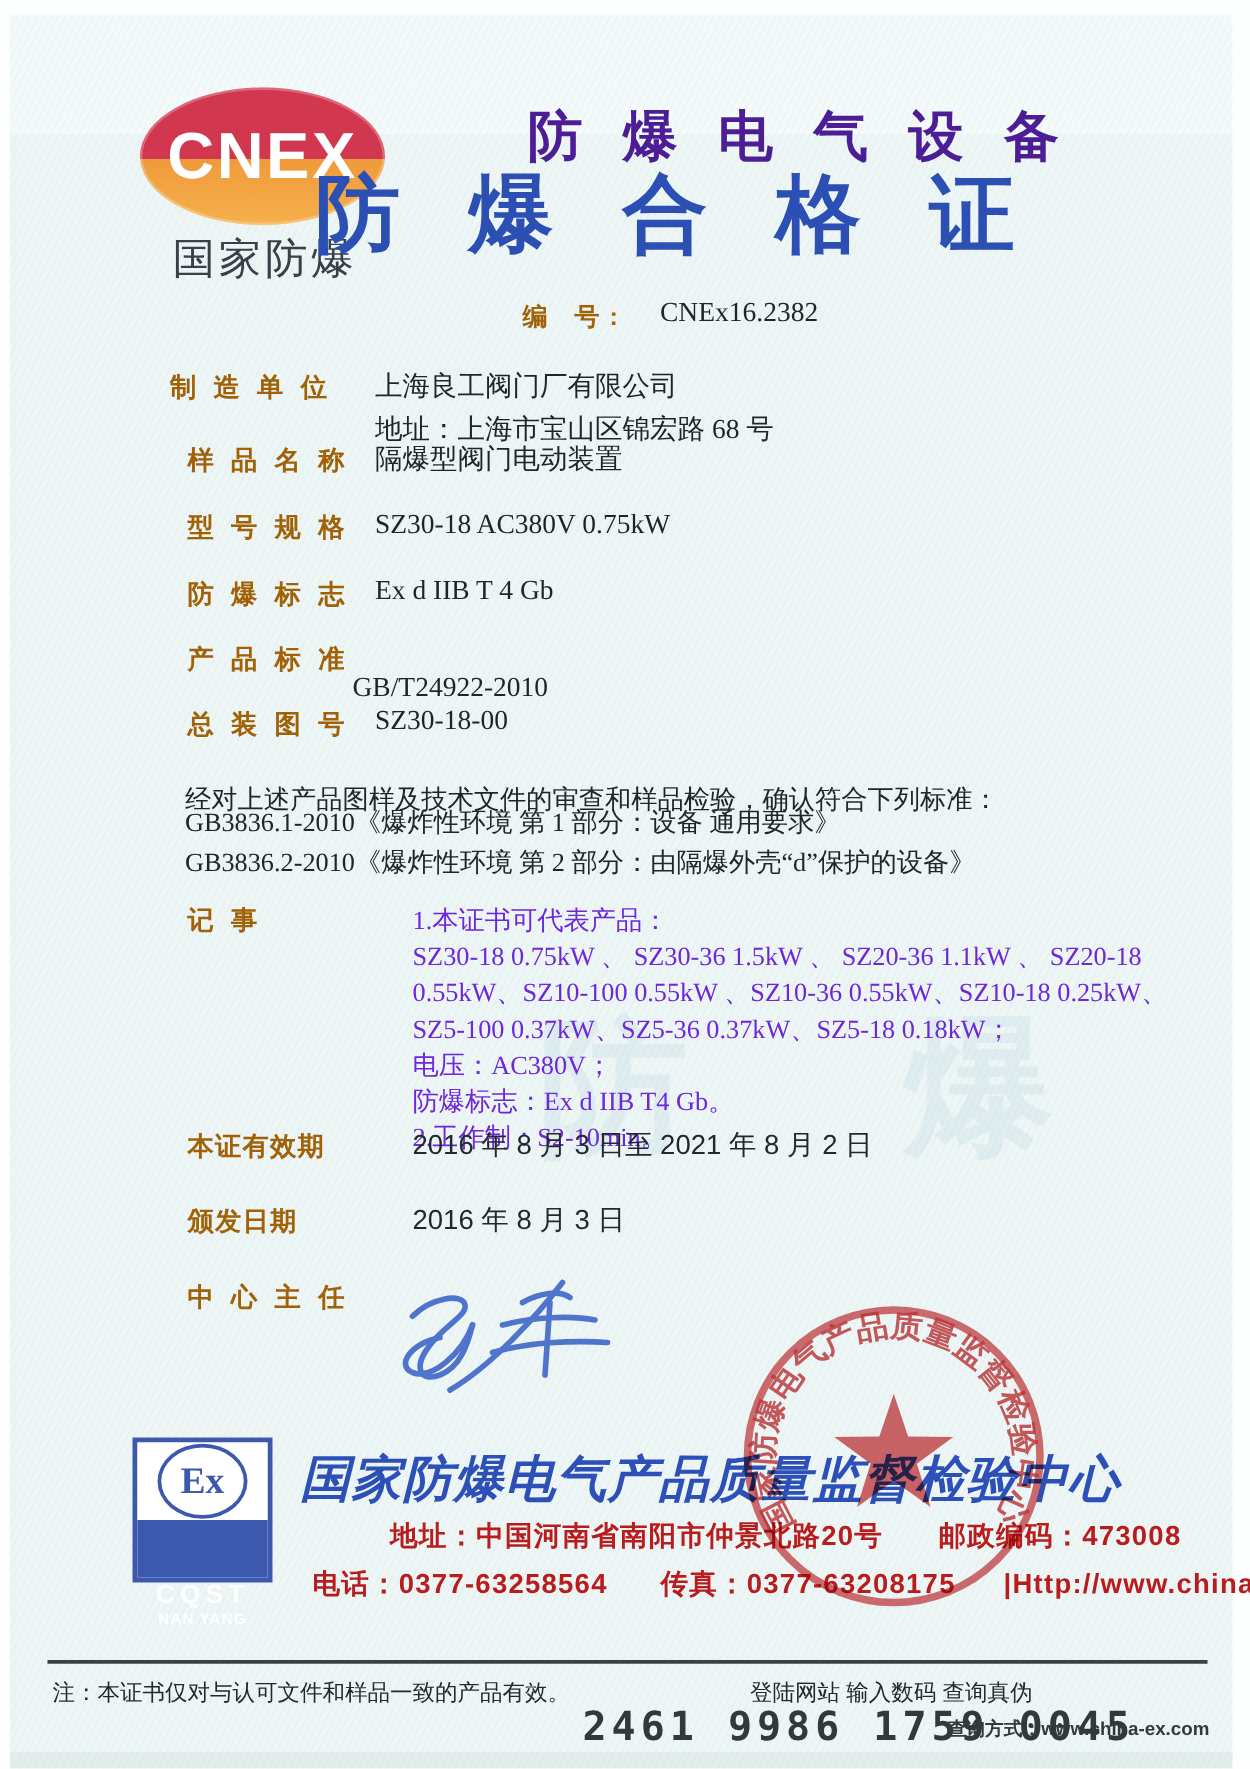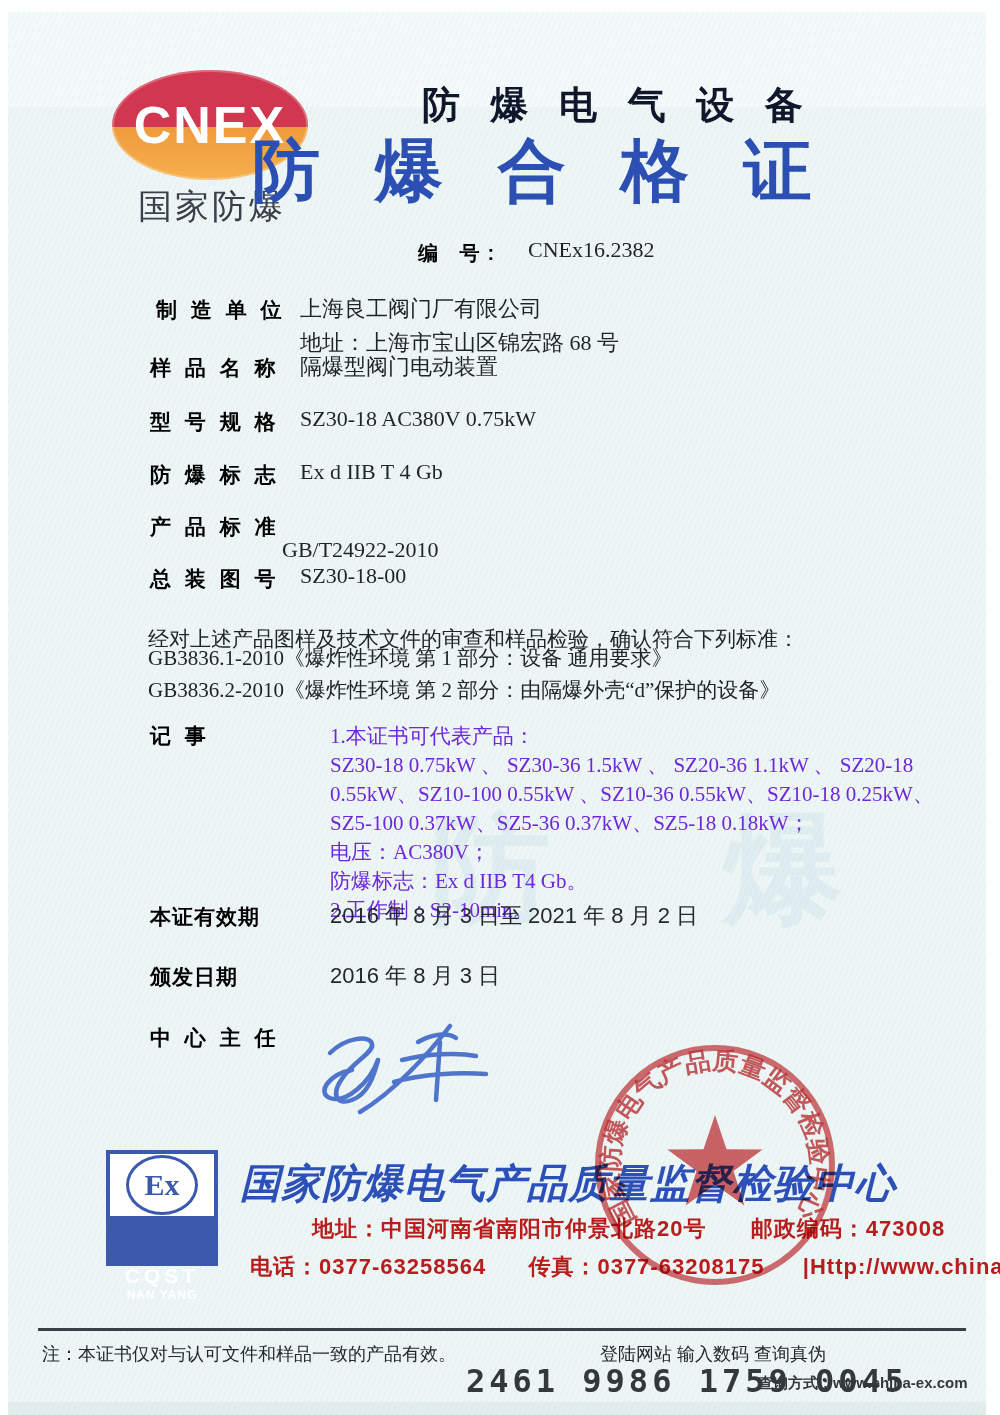--- a/index.html
+++ b/index.html
@@ -5,33 +5,33 @@
   html,body{margin:0;padding:0;}
   body{width:1000px;height:1415px;background:#ffffff;font-family:"Liberation Sans","DejaVu Sans",sans-serif;}
   .page{position:relative;width:1000px;height:1415px;overflow:hidden;background:#fdfefe;}
   .sheet{
     position:absolute;left:8px;top:12px;right:14px;bottom:0;
     background:
       repeating-linear-gradient(115deg, rgba(150,200,212,0.10) 0 1px, rgba(255,255,255,0) 1px 5px),
       linear-gradient(#f4fafa 0 95px,#edf5f5 95px 1390px,#e3eeec 1390px);
   }
   .abs{position:absolute;}
-  .lbl{font-family:"Liberation Sans","DejaVu Sans",sans-serif;font-weight:700;color:#000000;letter-spacing:4px;font-size:21px;white-space:nowrap;}
+  .lbl{font-family:"Liberation Sans","DejaVu Sans",sans-serif;font-weight:700;color:#a16207;letter-spacing:4px;font-size:21px;white-space:nowrap;}
   .val{font-family:"Liberation Serif","DejaVu Serif",serif;color:#1f232a;font-size:22px;white-space:nowrap;}
   .val.sans{font-family:"Liberation Sans","DejaVu Sans",sans-serif;font-weight:500;color:#24282e;}
   
   .cnex-ellipse{
     width:196px;height:110px;border-radius:50%;
     background:linear-gradient(#d23750 0 52%, #ef9a3c 52%, #f6b04b 100%);
     display:flex;align-items:center;justify-content:center;
     box-shadow:inset 0 0 0 2px rgba(255,255,255,0.25);
   }
   .cnex-text{color:#ffffff;font-weight:700;font-size:52px;letter-spacing:2px;font-family:"Liberation Sans",sans-serif;}
   .cnex-caption{font-size:34px;letter-spacing:3px;color:#3a3f49;font-weight:500;}
-  .subtitle{font-size:38px;font-weight:700;letter-spacing:10px;color:#0f172a;white-space:nowrap;}
+  .subtitle{font-size:44px;font-weight:700;letter-spacing:10px;color:#4c1d95;white-space:nowrap;}
   .title{font-size:68px;font-weight:700;letter-spacing:18px;color:#2b4fb3;white-space:nowrap;}
   .statement{font-family:"Liberation Serif","DejaVu Serif",serif;font-size:21px;color:#20242b;white-space:nowrap;}
   .note-line{font-family:"Liberation Serif","DejaVu Serif",serif;font-size:21px;color:#6d28d9;white-space:nowrap;line-height:29px;}
   
   .exbadge{width:112px;height:116px;border:4px solid #3c59ad;background:#ffffff;box-sizing:border-box;}
   .exbadge .top{height:62px;display:flex;align-items:center;justify-content:center;background:#ffffff;}
   .exbadge .excircle{width:66px;height:54px;border:3px solid #3c59ad;border-radius:50%;display:flex;align-items:center;justify-content:center;
     color:#3c59ad;font-weight:700;font-size:30px;font-family:"Liberation Serif",serif;text-align:right;}
   .exbadge .bottom{height:46px;background:#3c59ad;color:#ffffff;text-align:center;line-height:1;padding-top:4px;box-sizing:border-box;}
   .exbadge .cqst{font-size:21px;letter-spacing:4px;font-weight:700;margin-top:45px;}
@@ -57,21 +57,21 @@
       <span class="cnex-text">CNEX</span>
     </div>
   </div>
 
   <div class="abs subtitle" style="left:422px;top:80px;">防 爆 电 气 设 备</div>
   <div class="abs title" style="left:252px;top:126px;">防 爆 合 格 证</div>
 
   <div class="abs lbl" style="left:418px;top:240px;font-size:20px;letter-spacing:8px;">编  号:</div>
   <div class="abs val" style="left:528px;top:237px;">CNEx16.2382</div>
 
-  <div class="abs lbl" style="left:156px;top:296px;">制 造 单 位</div>
+  <div class="abs lbl" style="left:136px;top:296px;">制 造 单 位</div>
   <div class="abs val" style="left:300px;top:294px;">上海良工阀门厂有限公司</div>
   <div class="abs val" style="left:300px;top:328px;">地址：上海市宝山区锦宏路 68 号</div>
 
   <div class="abs lbl" style="left:150px;top:354px;">样 品 名 称</div>
   <div class="abs val" style="left:300px;top:352px;">隔爆型阀门电动装置</div>
 
   <div class="abs lbl" style="left:150px;top:408px;">型 号 规 格</div>
   <div class="abs val" style="left:300px;top:406px;">SZ30-18   AC380V   0.75kW</div>
 
   <div class="abs lbl" style="left:150px;top:461px;">防 爆 标 志</div>

